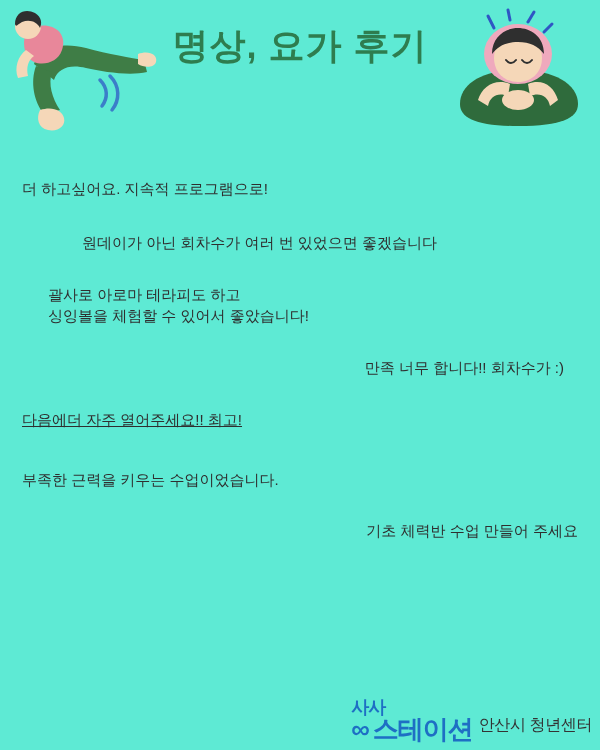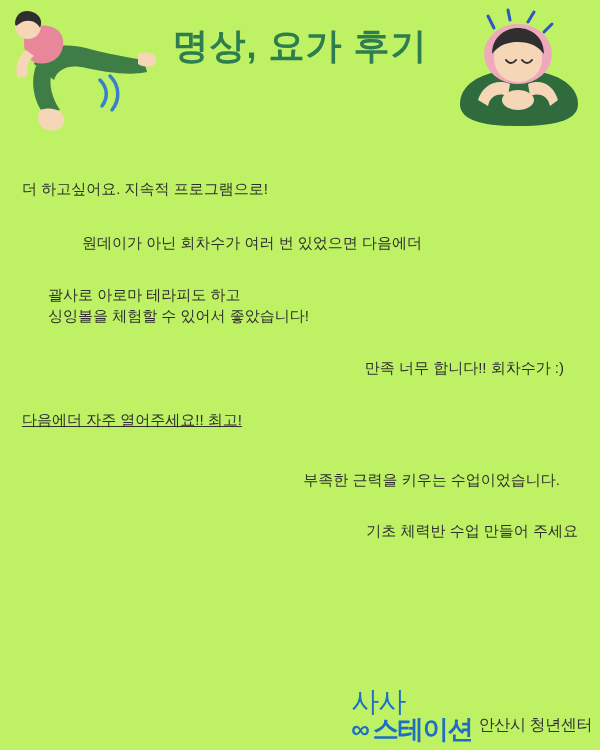--- a/index.html
+++ b/index.html
@@ -11,21 +11,21 @@
     height: 750px;
     background: #f7e8d5;
     font-family: "Liberation Sans", sans-serif;
     overflow: hidden;
     position: relative;
   }
   .page {
     position: relative;
     width: 600px;
     height: 750px;
-    background: #bef264;
+    background: #5eead4;
   }
 
   
   .header {
     position: relative;
     height: 150px;
     width: 100%;
   }
   .title {
     position: absolute;
@@ -71,40 +71,40 @@
     white-space: pre-line;
     font-family: "Liberation Sans", sans-serif;
   }
   .align-left   { text-align: left; }
 
   .r1 { margin-left: 0px;  margin-bottom: 32px; }
   .r2 { margin-left: 60px; margin-bottom: 30px; }
   .r3 { margin-left: 26px; margin-bottom: 30px; }
   .r4 { margin-right: 14px; margin-bottom: 30px; text-align: right; }
   .r5 { margin-left: 0px;  margin-bottom: 38px; text-decoration: underline; }
-  .r6 { margin-right: 18px; margin-bottom: 30px; text-align: right; }
+  .r6 { margin-bottom: 30px; text-align: left; }
   .r7 { margin-left: 8px;  margin-bottom: 0; text-align: right; }
 
   
   .footer {
     position: absolute;
     right: 8px;
     bottom: 8px;
     display: flex;
     align-items: flex-end;
     gap: 6px;
   }
   .logo-mark {
     display: flex;
     flex-direction: column;
     align-items: flex-start;
   }
   .logo-kr {
-    font-size: 28px;
-    font-weight: normal;
+    font-size: 18px;
+    font-weight: bold;
     color: #1e6fc4;
     line-height: 1;
     letter-spacing: -1px;
   }
   .logo-infinity {
     display: flex;
     align-items: center;
     gap: 3px;
   }
   .logo-infinity .inf {
@@ -185,21 +185,21 @@
 
       <path d="M26 92 C30 78 44 70 58 76 L56 88 C46 84 38 88 36 98 Z" fill="#f5d7b8"></path>
       <path d="M106 92 C102 78 90 70 76 76 L78 88 C88 84 96 88 98 98 Z" fill="#f5d7b8"></path>
 
       <ellipse cx="66" cy="92" rx="16" ry="10" fill="#f5d7b8"></ellipse>
     </svg>
   </div>
 
   <div class="reviews">
     <p class="review r1 align-left">더 하고싶어요. 지속적 프로그램으로!</p>
-    <p class="review r2 align-left">원데이가 아닌 회차수가 여러 번 있었으면 다음에더</p>
+    <p class="review r2 align-left">원데이가 아닌 회차수가 여러 번 있었으면 좋겠습니다</p>
     <p class="review r3 align-left">괄사로 아로마 테라피도 하고
 싱잉볼을 체험할 수 있어서 좋았습니다!</p>
     <p class="review r4">만족 너무 합니다!! 회차수가 :)</p>
     <p class="review r5 align-left">다음에더 자주 열어주세요!! 최고!</p>
     <p class="review r6">부족한 근력을 키우는 수업이었습니다.</p>
     <p class="review r7 align-left">기초 체력반 수업 만들어 주세요</p>
   </div>
 
   <div class="footer">
     <div class="logo-mark">

